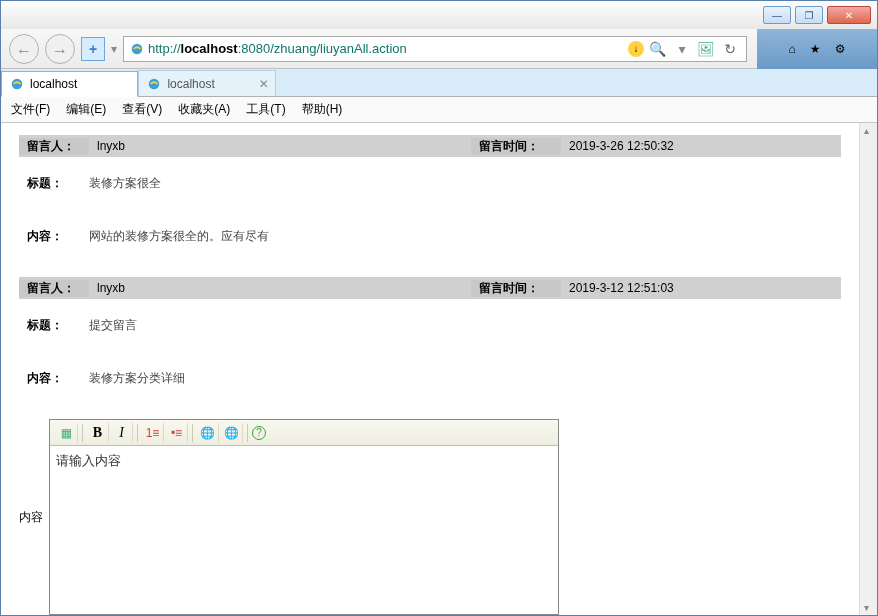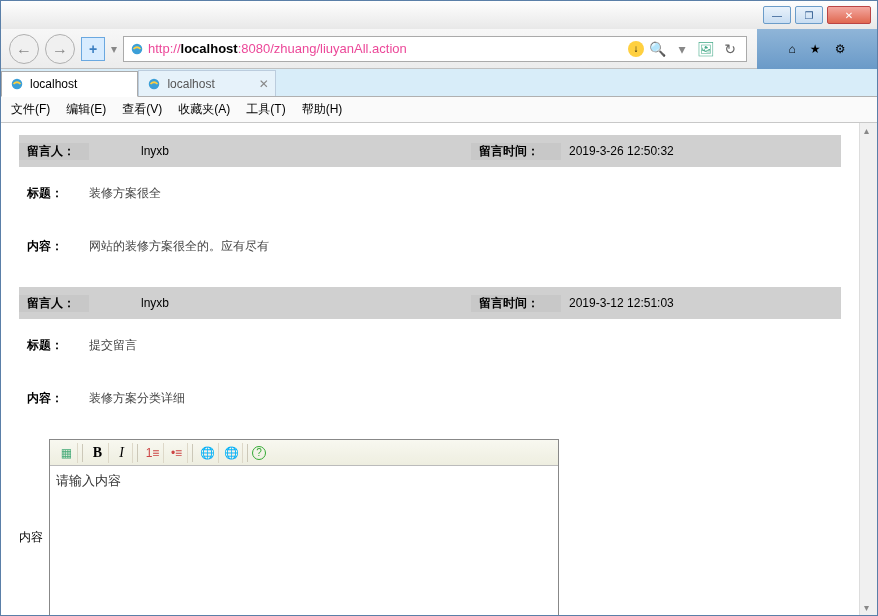--- a/index.html
+++ b/index.html
@@ -11,21 +11,21 @@
 .minbtn { background: linear-gradient(#e9f2fb, #c8ddf2); border-color: #6b9cc9; color: #2f5b90; }
 .maxbtn { background: linear-gradient(#e9f2fb, #c8ddf2); border-color: #6b9cc9; color: #2f5b90; }
 .closebtn { background: linear-gradient(#f3a8a0, #e06850); border-color: #b44; color: #fff; width: 44px; }
 
 
 .navbar { height: 40px; background: linear-gradient(#f7f7f7, #ececec); display: flex; align-items: center; padding: 0 8px; gap: 6px; border-bottom: 1px solid #c0c0c0; }
 .navarrow { width: 30px; height: 30px; border: 1px solid #b0b0b0; border-radius: 50%; display: flex; align-items: center; justify-content: center; color: #888; font-size: 16px; background: #f0f0f0; }
 .shieldwrap { width: 24px; height: 24px; border: 1px solid #6aa8e0; background: #d8ecff; display: flex; align-items: center; justify-content: center; color: #3b7fc2; font-weight: bold; font-size: 14px; }
 .urlbar { flex: 1; height: 26px; border: 1px solid #aaa; background: #fff; display: flex; align-items: center; padding: 0 6px; gap: 4px; }
 .urltext { flex: 1; font-size: 13px; color: #333; }
-.urltext .gray { color: #ec4899; margin-top: 16px; }
+.urltext .gray { color: #0f766e; margin-top: 16px; }
 .urltext .bold { color: #000; font-weight: bold; }
 .navicon { width: 20px; height: 20px; display: inline-flex; align-items: center; justify-content: center; font-size: 14px; }
 .yellow { background: #ffd040; border-radius: 50%; width: 16px; height: 16px; color: #000; font-size: 10px; font-weight: bold; }
 .navright { width: 120px; height: 40px; background: linear-gradient(#8fb5d8, #6a9ac8); display: flex; align-items: center; justify-content: center; gap: 14px; margin: -8px -8px -8px 4px; padding: 0 10px; }
 
 
 .tabbar { height: 28px; background: #d8edf9; display: flex; align-items: flex-end; border-bottom: 1px solid #b0b0b0; }
 .tab { height: 26px; padding: 0 60px 0 8px; display: flex; align-items: center; gap: 6px; font-size: 12px; position: relative; }
 .tab.active { background: #fff; border: 1px solid #aaa; border-bottom: 1px solid #fff; margin-bottom: -1px; }
 .tab.inactive { background: #e6f2fa; border: 1px solid #bcd; border-bottom: none; color: #555; }
@@ -36,24 +36,24 @@
 
 
 .contentshell { display: flex; height: calc(616px - 28px - 40px - 28px - 26px - 2px); }
 .content { flex: 1; padding: 12px 18px; overflow-y: auto; background: #fff; }
 .scrollbar { width: 18px; background: #f0f0f0; border-left: 1px solid #ddd; position: relative; }
 .scrollbar::before { content: "▴"; position: absolute; top: 2px; left: 4px; font-size: 10px; color: #888; }
 .scrollbar::after { content: "▾"; position: absolute; bottom: 2px; left: 4px; font-size: 10px; color: #888; }
 
 
 .msgblock { margin-bottom: 14px; }
-.msghead { display: flex; background: #d0d0d0; height: 32px; align-items: center; font-size: 12px; }
+.msghead { display: flex; background: #d0d0d0; height: 22px; align-items: center; font-size: 12px; }
 .msghead .cell { padding: 0 8px; }
 .msghead .label { font-weight: bold; width: 70px; background: #c8c8c8; }
-.msghead .val1 { flex: 1; margin-left: 44px; }
+.msghead .val1 { flex: 1; }
 .msghead .label2 { font-weight: bold; width: 90px; background: #c8c8c8; }
 .msghead .val2 { width: 280px; }
 .msgrow { display: flex; padding: 18px 0; font-size: 12px; }
 .msgrow .rlabel { width: 70px; padding-left: 8px; font-weight: bold; }
 .msgrow .rval { flex: 1; color: #444; }
 
 
 .formrow { display: flex; align-items: flex-start; margin-bottom: 6px; font-size: 12px; }
 .formrow .flabel { width: 30px; padding-top: 4px; }
 .titleinput { width: 360px; height: 22px; border: 1px solid #888; padding: 0 4px; font-size: 12px; }

